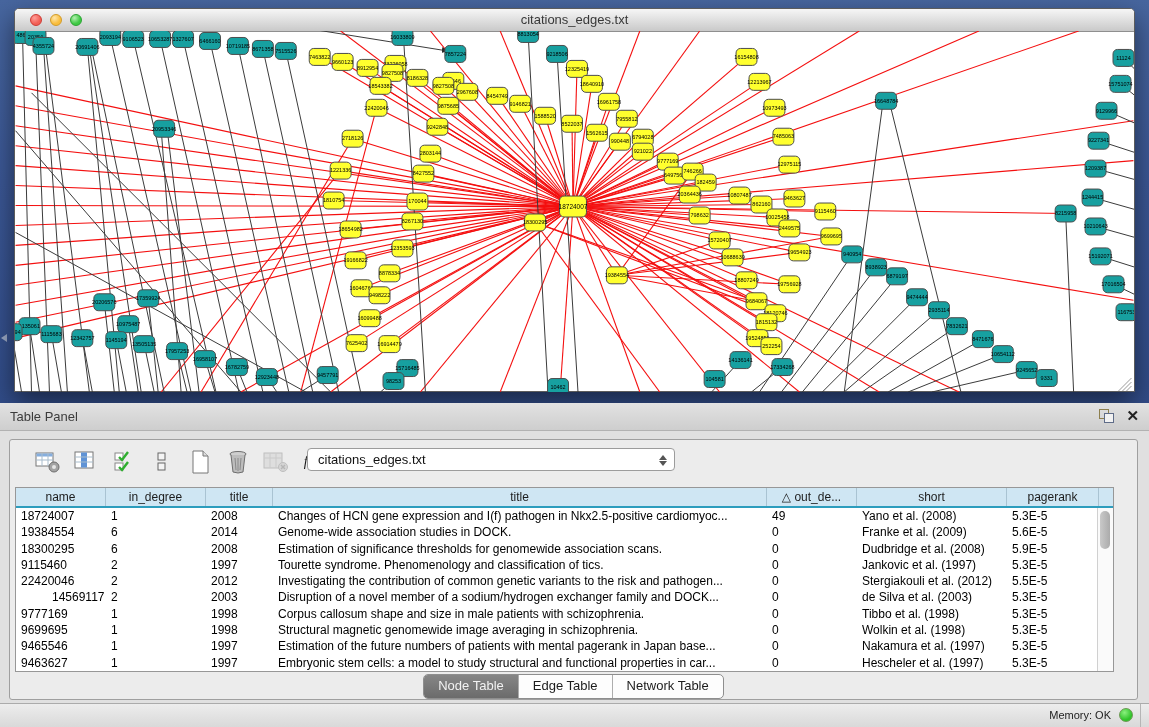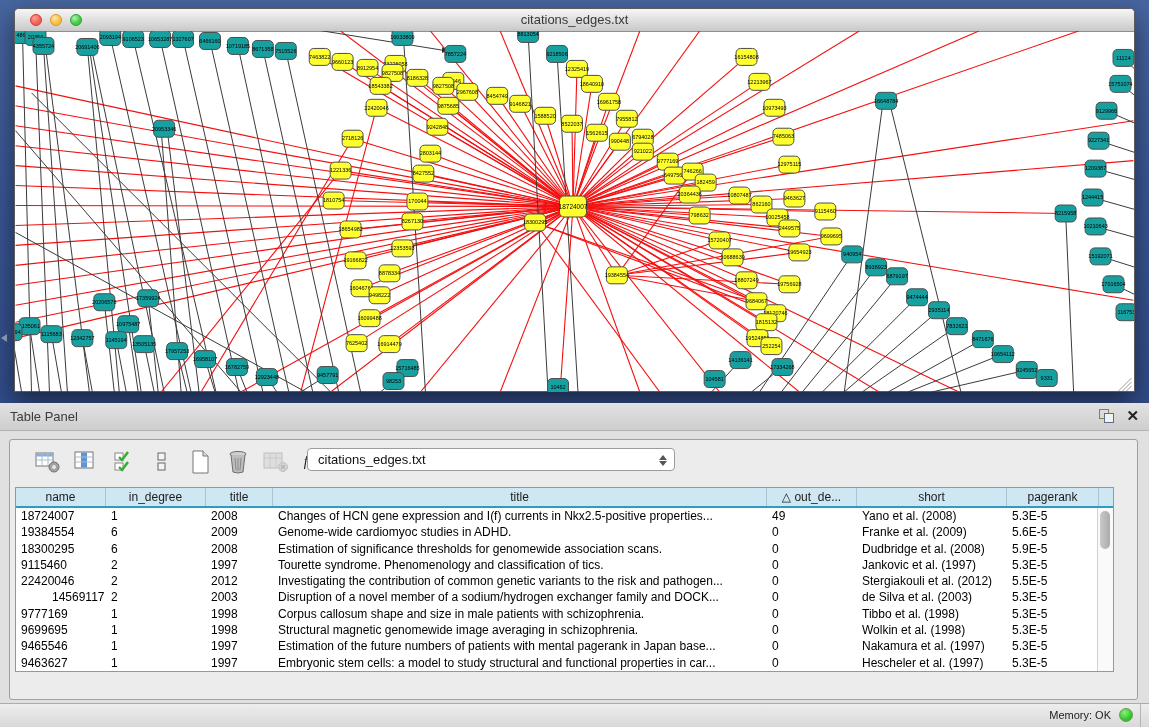--- a/index.html
+++ b/index.html
@@ -917,30 +917,30 @@
           <div class="th" style="width: 494px;">title</div>
           <div class="th" style="width: 90px;">△ out_de...</div>
           <div class="th" style="width: 150px;">short</div>
           <div class="th" style="width: 92px;">pagerank</div>
         </div>
       <div class="tbody" id="tbody">
           <div class="tr">
             <div class="td" style="width: 90px;">18724007</div>
             <div class="td" style="width: 100px;">1</div>
             <div class="td" style="width: 67px;">2008</div>
-            <div class="td" style="width: 494px;">Changes of HCN gene expression and I(f) currents in Nkx2.5-positive properties...</div>
+            <div class="td" style="width: 494px;">Changes of HCN gene expression and I(f) pathogen in Nkx2.5-positive cardiomyoc...</div>
             <div class="td" style="width: 90px;">49</div>
             <div class="td" style="width: 150px;">Yano et al. (2008)</div>
             <div class="td" style="width: 92px;">5.3E-5</div>
           </div>
           <div class="tr">
             <div class="td" style="width: 90px;">19384554</div>
             <div class="td" style="width: 100px;">6</div>
-            <div class="td" style="width: 67px;">2009</div>
-            <div class="td" style="width: 494px;">Genome-wide cardiomyoc studies in ADHD.</div>
+            <div class="td" style="width: 67px;">2014</div>
+            <div class="td" style="width: 494px;">Genome-wide association studies in DOCK.</div>
             <div class="td" style="width: 90px;">0</div>
             <div class="td" style="width: 150px;">Franke et al. (2009)</div>
             <div class="td" style="width: 92px;">5.6E-5</div>
           </div>
           <div class="tr">
             <div class="td" style="width: 90px;">18300295</div>
             <div class="td" style="width: 100px;">6</div>
             <div class="td" style="width: 67px;">2008</div>
             <div class="td" style="width: 494px;">Estimation of significance thresholds for genomewide association scans.</div>
             <div class="td" style="width: 90px;">0</div>
@@ -1009,20 +1009,27 @@
             <div class="td" style="width: 90px;">0</div>
             <div class="td" style="width: 150px;">Hescheler et al. (1997)</div>
             <div class="td" style="width: 92px;">5.3E-5</div>
           </div>
         </div>
       <div class="scrollbar">
         <div class="thumb"></div>
       </div>
     </div>
 
+    <div class="tab-bar">
+      <div class="seg">
+        <span class="seg-btn active">Node Table</span>
+        <span class="seg-btn">Edge Table</span>
+        <span class="seg-btn">Network Table</span>
+      </div>
+    </div>
 
   </div>
 </div>
 
 <div class="statusbar">
   <span class="mem">Memory: OK</span>
   <span class="mem-dot"></span>
   <span class="sb-divider"></span>
 </div>
 

